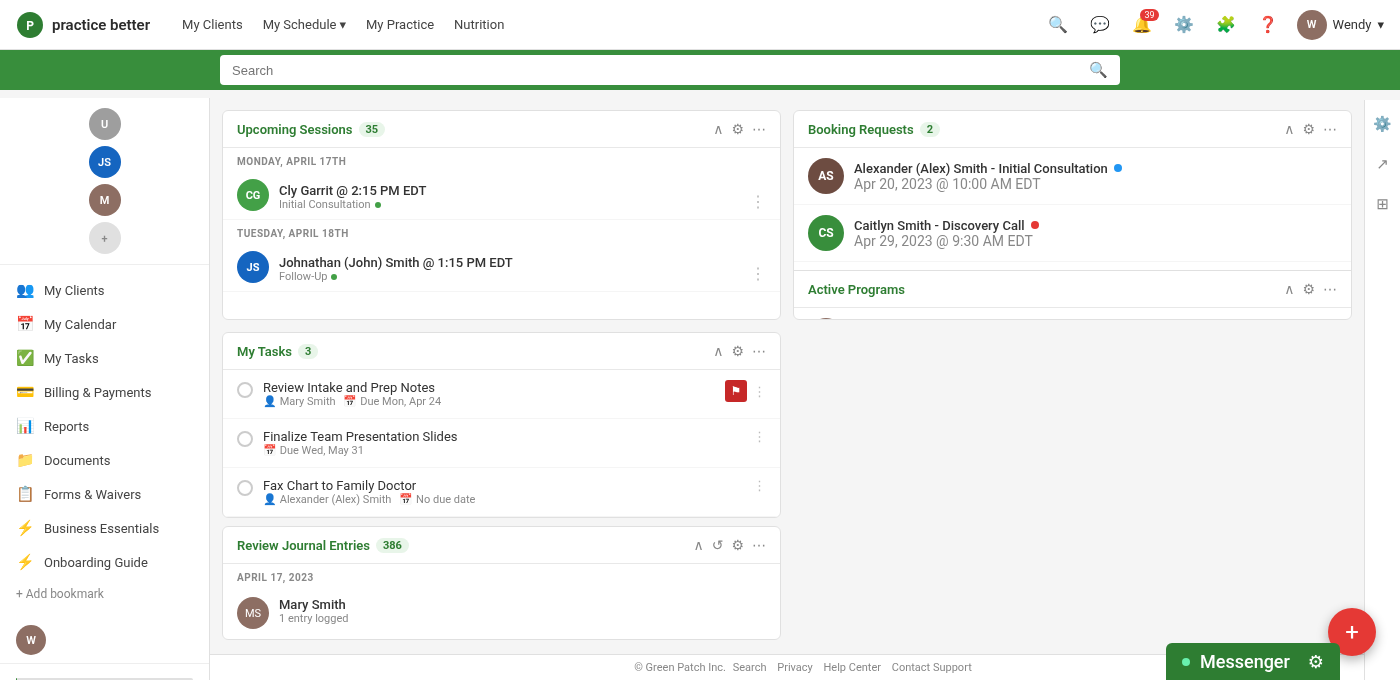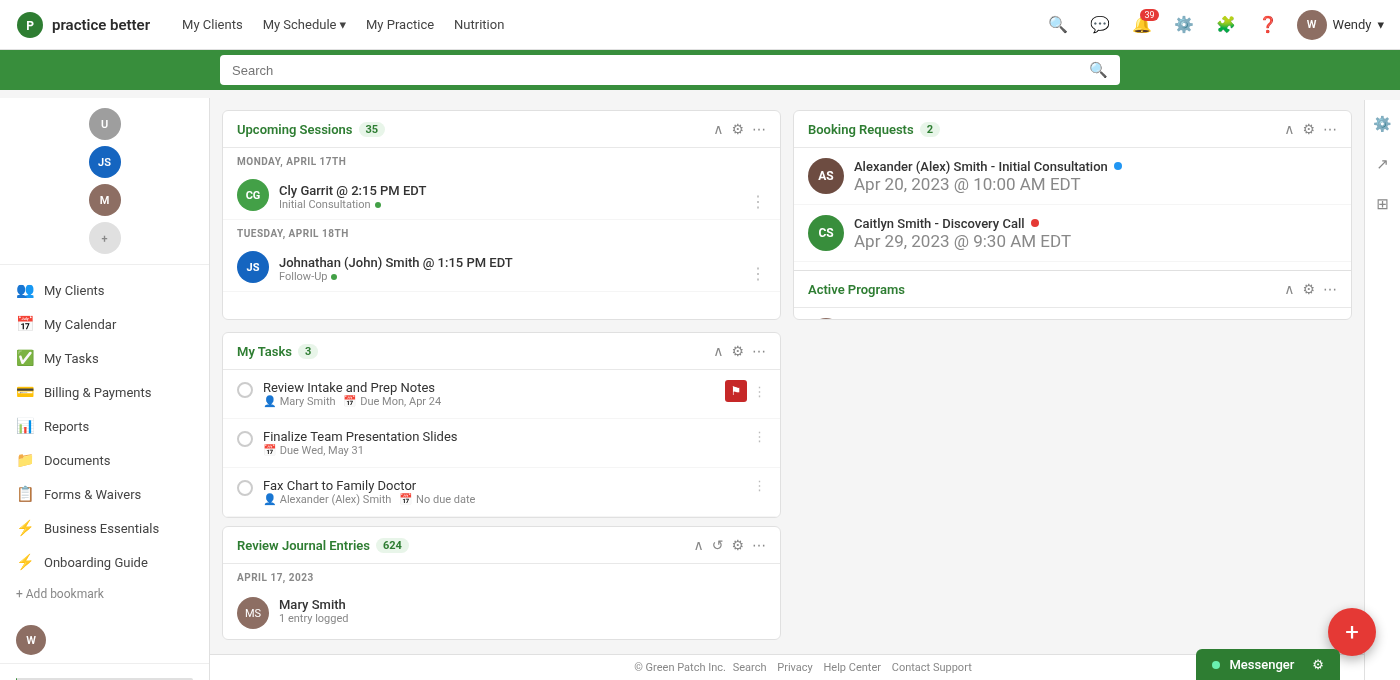--- a/index.html
+++ b/index.html
@@ -356,21 +356,21 @@
       display: flex;
       align-items: center;
       justify-content: center;
       font-size: 12px;
       font-weight: 700;
       color: #fff;
       flex-shrink: 0;
     }
     .booking-info { flex: 1; }
     .booking-name { font-size: 13px; font-weight: 500; color: #333; display: flex; align-items: center; gap: 6px; }
-    .booking-date { font-size: 17px; color: #888; }
+    .booking-date { font-size: 14px; color: #888; }
     .online-dot { width: 8px; height: 8px; border-radius: 50%; background: #2196f3; flex-shrink: 0; }
     .red-dot { width: 8px; height: 8px; border-radius: 50%; background: #e53935; flex-shrink: 0; }
 
     
     .program-item {
       display: flex;
       align-items: center;
       padding: 10px 14px;
       gap: 10px;
     }
@@ -436,21 +436,21 @@
       bottom: 0;
       right: 60px;
       background: #2e7d32;
       color: #fff;
       border-radius: 6px 6px 0 0;
       padding: 8px 16px;
       display: flex;
       align-items: center;
       gap: 10px;
       cursor: pointer;
-      font-size: 13px;
+      font-size: 18px;
       font-weight: 500;
       z-index: 200;
     }
     .messenger-dot { width: 8px; height: 8px; border-radius: 50%; background: #69f0ae; }
 
     
     .footer {
       background: #fff;
       border-top: 1px solid #e0e0e0;
       padding: 6px 0;
@@ -753,21 +753,21 @@
       <div class="task-actions">
         <span style="color:#bbb; cursor:pointer;">⋮</span>
       </div>
     </div>
   </div>
 
   <div class="panel col-left" style="margin-top:-4px;">
     <div class="panel-header">
       <div class="panel-title">
         <span>Review Journal Entries</span>
-        <span class="panel-badge">624</span>
+        <span class="panel-badge">386</span>
       </div>
       <div class="panel-actions">
         <span>∧</span>
         <span>↺</span>
         <span>⚙</span>
         <span>⋯</span>
       </div>
     </div>
     <div class="date-header">APRIL 17, 2023</div>
     <div class="journal-item">

